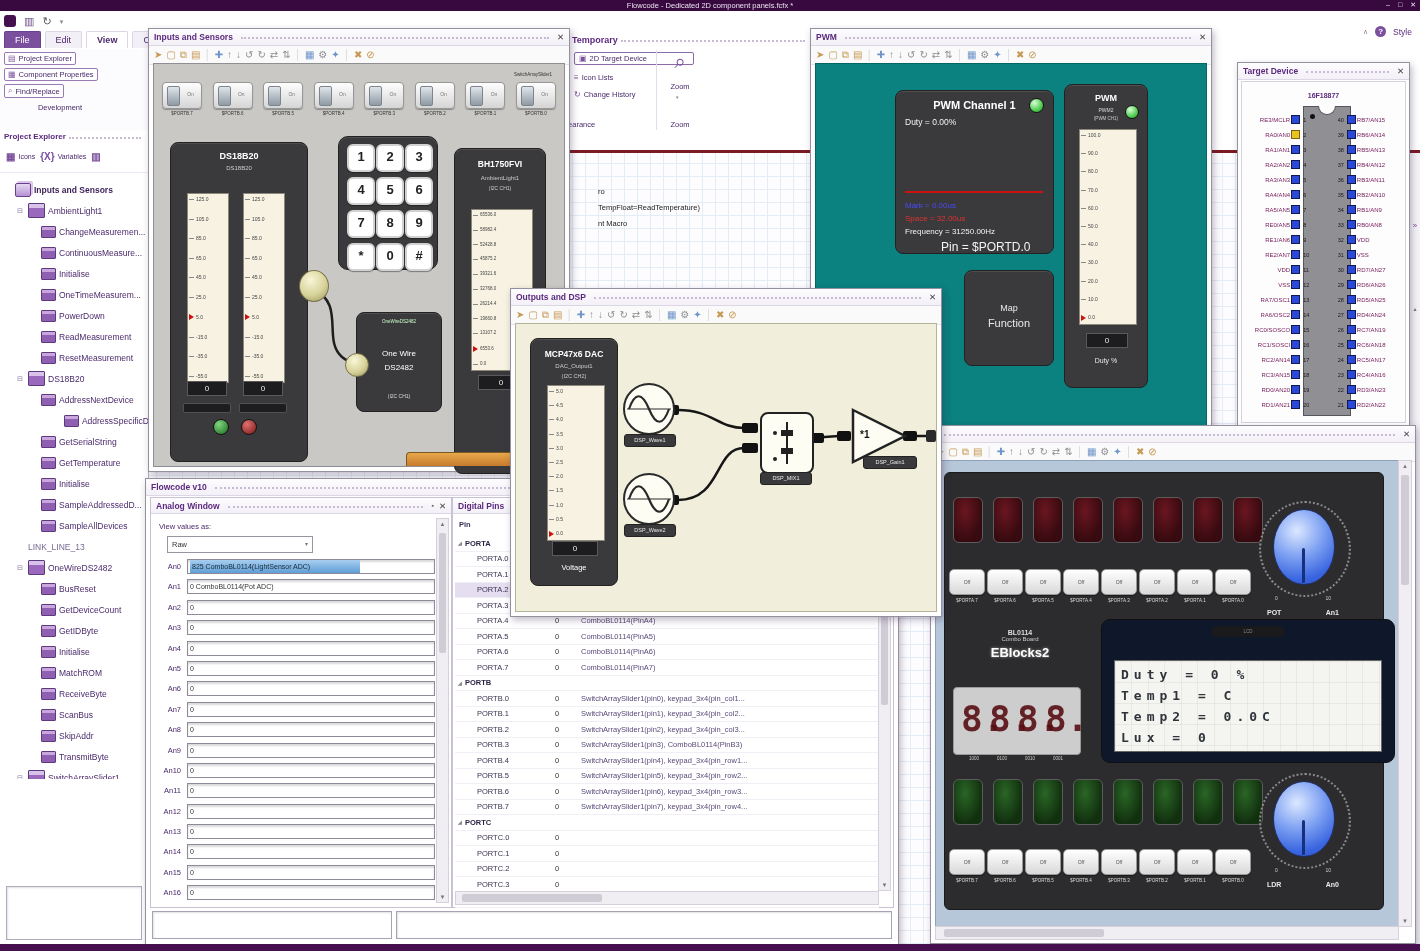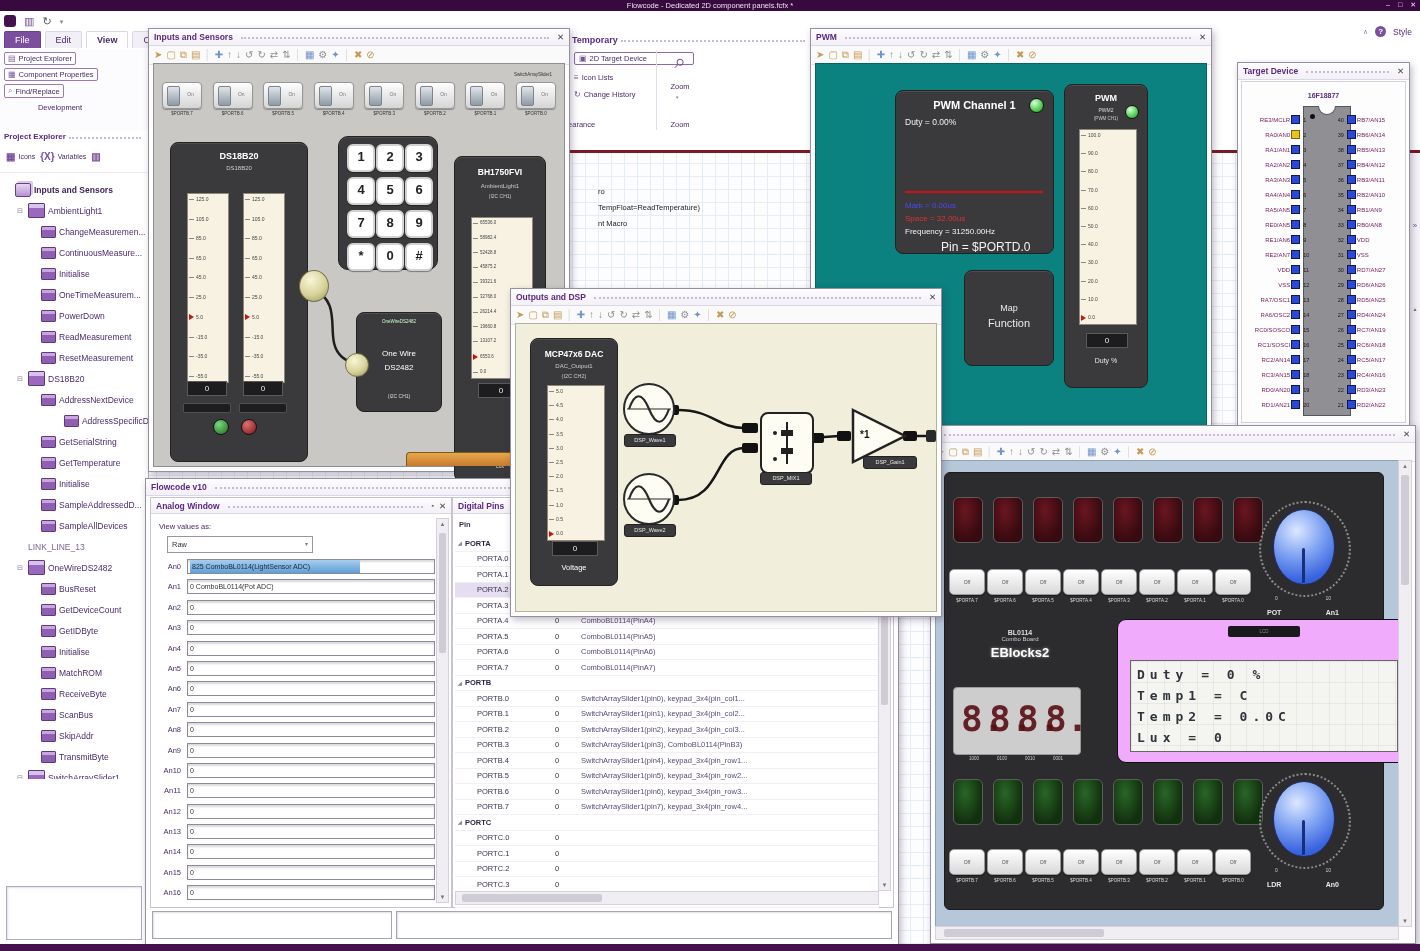--- a/index.html
+++ b/index.html
@@ -804,21 +804,21 @@
           <span class="dig">8.</span>
         </div>
       <div class="abs" style="left:14px;top:283px;display:flex;justify-content:center;width:114px;">
 
       <span class="dtag">1000</span>
           <span class="dtag">0100</span>
           <span class="dtag">0010</span>
           <span class="dtag">0001</span>
         </div>
 
-      <div class="abs" style="left:156px;top:146px;width:292px;height:142px;background:#f0abfc;border:1px solid #101012;border-radius:9px;margin-left:16px;">
+      <div class="abs" style="left:156px;top:146px;width:292px;height:142px;background:#0f172a;border:1px solid #101012;border-radius:9px;">
         <div class="abs" style="left:110px;top:6px;width:72px;height:11px;background:#1a1a1c;border-radius:2px;color:#8a8a8a;font-size:4.5px;text-align:center;line-height:11px;">LCD</div>
         <div class="abs" style="left:12px;top:40px;width:268px;height:92px;background:#f4f4f1;border:1px solid #666;padding:3px 0 0 6px;box-sizing:border-box;
              background-image:repeating-linear-gradient(to right,rgba(0,0,0,.05) 0 1px,transparent 1px 16.5px),repeating-linear-gradient(to bottom,rgba(0,0,0,.05) 0 1px,transparent 1px 21px);">
 
         <div class="lcdline">Duty = 0 %</div>
             <div class="lcdline">Temp1 = C</div>
             <div class="lcdline">Temp2 = 0.0C</div>
             <div class="lcdline">Lux = 0</div>
           </div>
       </div>
@@ -1106,21 +1106,21 @@
       <div class="ctitle" style="top:50px;font-size:8px;">DS2482</div>
       <div class="ctitle" style="top:80px;font-size:5px;color:#ddd;">(I2C CH1)</div>
     </div>
 
     <svg class="abs" style="left:0;top:0;width:412px;height:404px;pointer-events:none;">
       <path d="M159,225 C192,240 168,276 188,293 C194,298 198,299 202,300" fill="none" stroke="#1e1e1e" stroke-width="2.5"></path>
     </svg>
     <div class="abs" style="left:145px;top:206px;width:28px;height:30px;border-radius:50%;border:1px solid #77744a;background:radial-gradient(circle at 38% 30%,#f8f6d8,#d8d39a 55%,#9a9560);"></div>
     <div class="abs" style="left:191px;top:289px;width:22px;height:22px;border-radius:50%;border:1px solid #77744a;background:radial-gradient(circle at 38% 30%,#f8f6d8,#d8d39a 55%,#9a9560);"></div>
 
-    <div class="dpanel" style="left:300px;top:92px;width:90px;height:324px;">
+    <div class="dpanel" style="left:300px;top:84px;width:90px;height:324px;">
       <div class="ctitle" style="top:10px;font-size:8.5px;font-weight:bold;">BH1750FVI</div>
       <div class="ctitle" style="top:26px;font-size:6px;color:#ccc;">AmbientLight1</div>
       <div class="ctitle" style="top:36px;font-size:5px;color:#ccc;">(I2C CH1)</div>
       <div class="scale" style="left:16px;top:60px;width:58px;height:154px;">
 
       <div class="tick" style="font-size:4.5px;">
             <span class="dash"></span>
             <span>65536.0</span>
           </div>
           <div class="tick" style="font-size:4.5px;">

